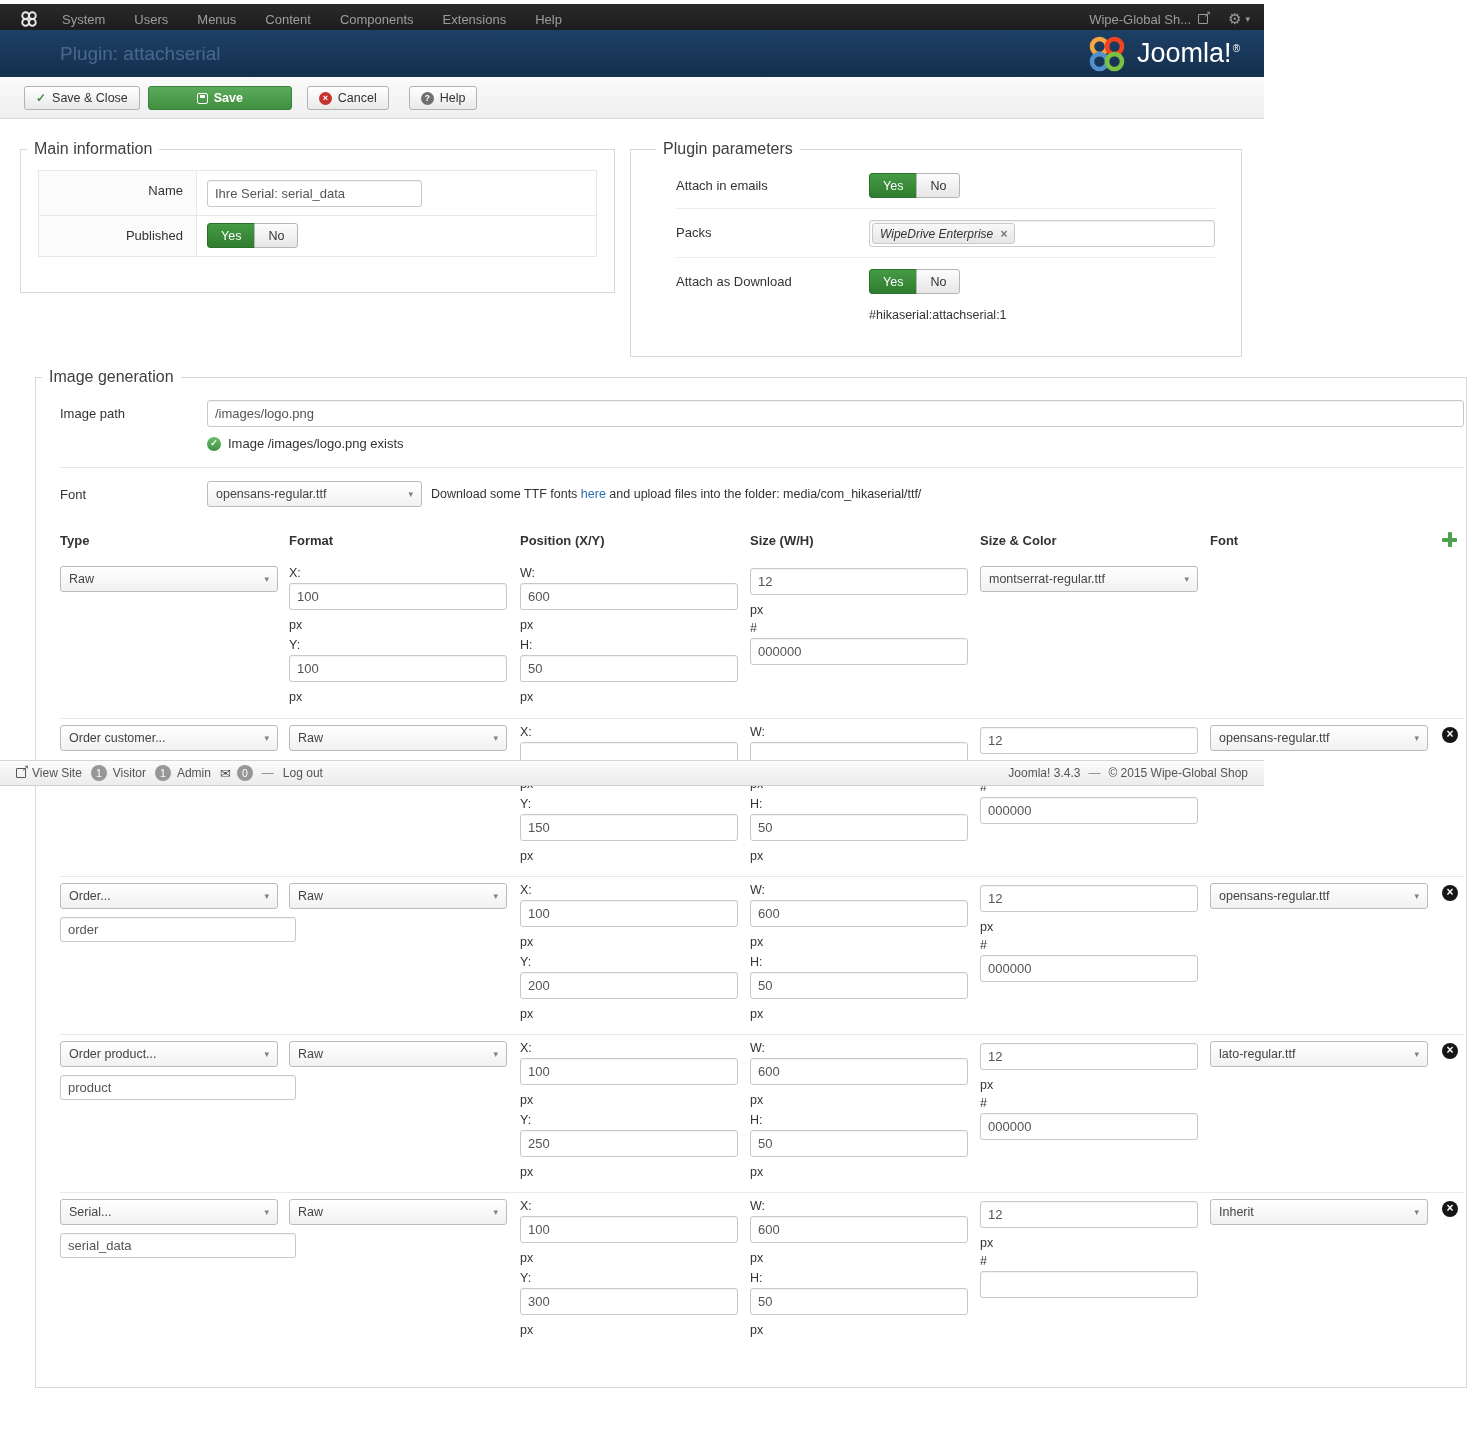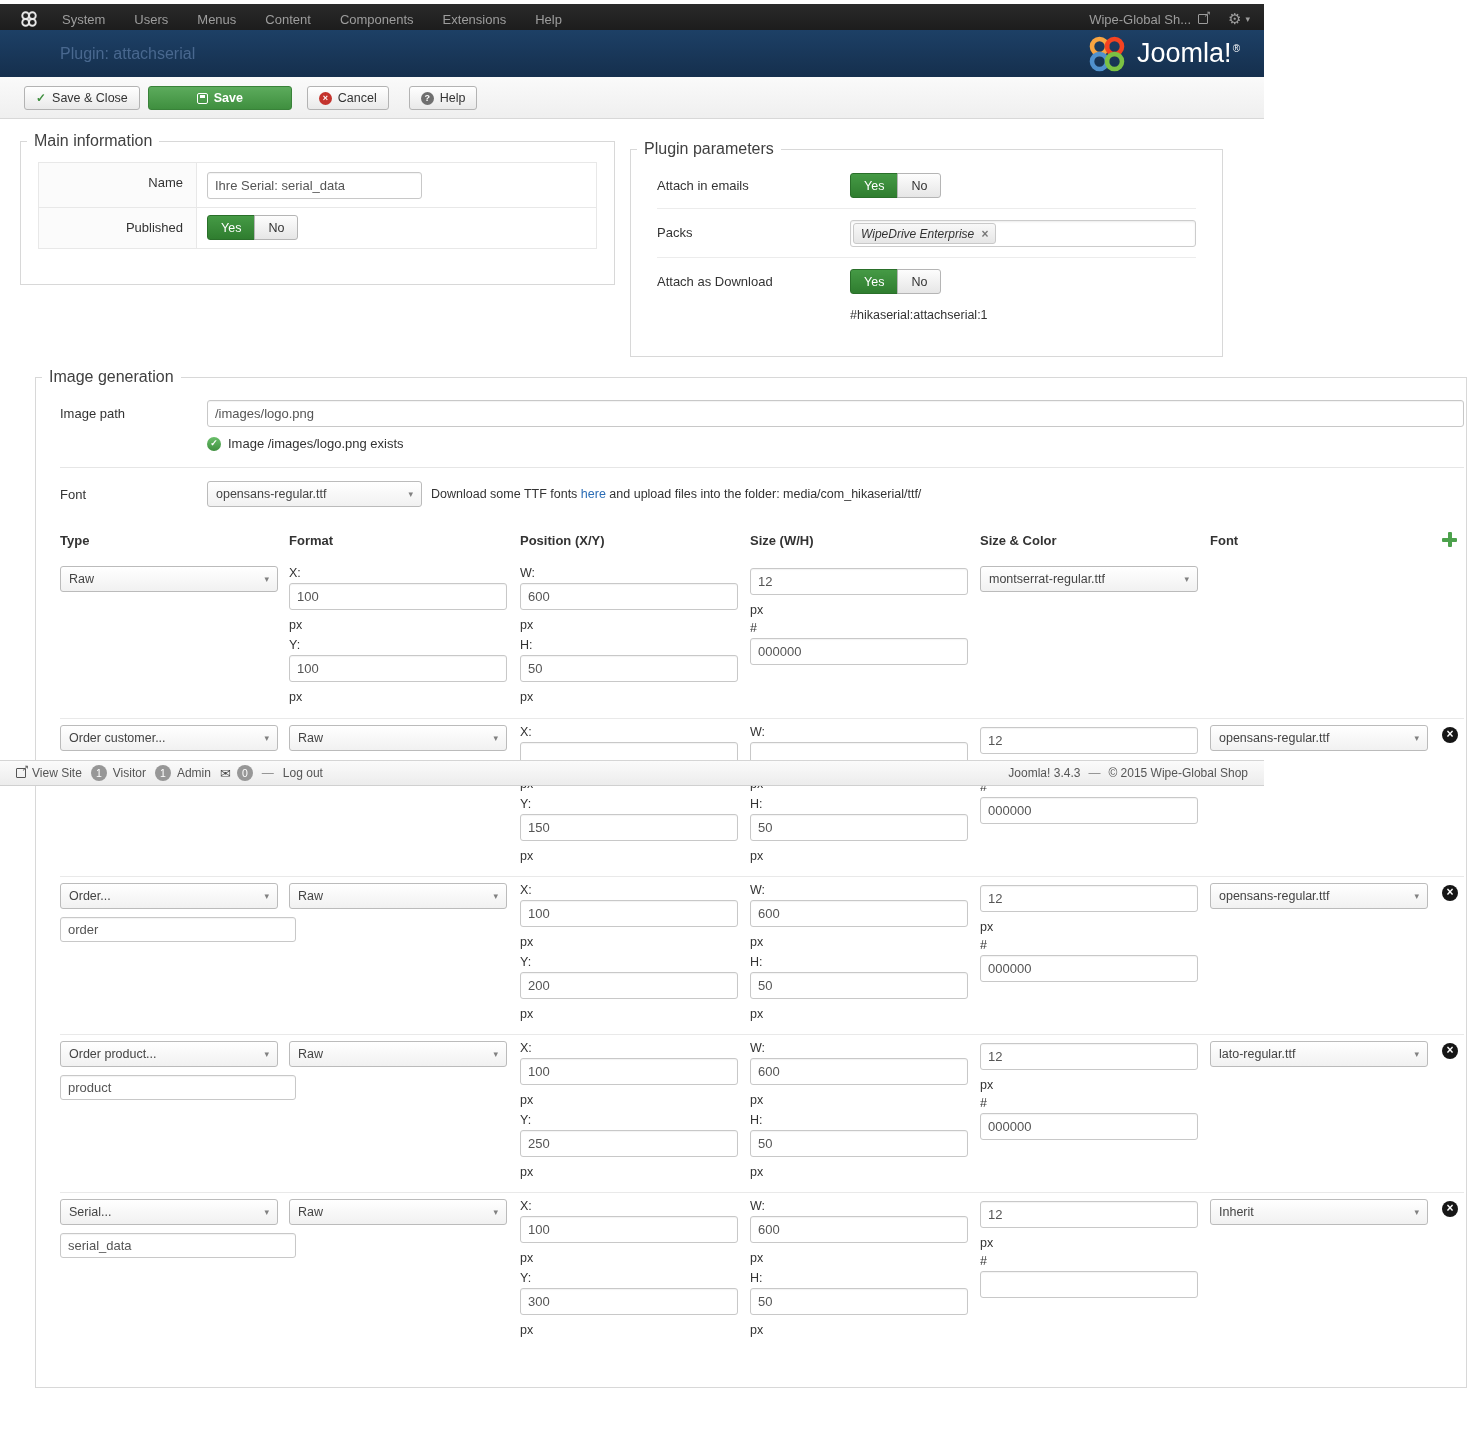--- a/index.html
+++ b/index.html
@@ -17,21 +17,21 @@
   .site-link { display: inline-flex; align-items: center; gap: 7px; cursor: pointer; }
   .gear-wrap { display: inline-flex; align-items: center; gap: 4px; cursor: pointer; font-size: 15px; }
   .gear-wrap .caret { font-size: 9px; }
   .ext-ic { position: relative; width: 10px; height: 10px; border: 1px solid currentColor; border-radius: 1px; display: inline-block; }
   .ext-ic i { position: absolute; top: -5px; right: -4px; font-style: normal; font-size: 9px; line-height: 1; }
 
   
   .titlebar { position: absolute; left: 0; top: 30px; width: 1264px; height: 47px;
     background: linear-gradient(#1d4066, #152f4d); display: flex; align-items: center;
     padding: 0 24px 0 60px; z-index: 10; }
-  .page-title { font-size: 16px; font-weight: 400; color: #49688f; }
+  .page-title { font-size: 19px; font-weight: 400; color: #49688f; }
   .brand { margin-left: auto; display: flex; align-items: center; gap: 10px; color: #fff; font-size: 27px; }
   .brand sup { font-size: 10px; margin-left: 1px; }
 
   
   .toolbar { position: absolute; left: 0; top: 77px; width: 1264px; height: 42px;
     background: linear-gradient(#fafafa, #efefef); border-bottom: 1px solid #d8d8d8;
     display: flex; align-items: flex-start; padding: 9px 0 0 24px; gap: 8px; z-index: 10; }
   .btn { display: inline-flex; align-items: center; gap: 6px; height: 24px; padding: 0 11px;
     border: 1px solid #b3b3b3; border-radius: 3px; background: linear-gradient(#ffffff, #e9e9e9);
     font-family: inherit; font-size: 12.5px; color: #333; cursor: pointer; }
@@ -44,22 +44,22 @@
   .ic-save::after { content: ""; position: absolute; left: 2px; top: 1px; width: 5px; height: 3px; background: #fff; }
   .ic-circle { width: 13px; height: 13px; border-radius: 50%; color: #fff; font-size: 9px; font-weight: bold;
     display: inline-flex; align-items: center; justify-content: center; line-height: 1; }
   .ic-circle.red { background: #c4332d; }
   .ic-circle.gray { background: #6f6f6f; }
   .ic-circle.green { width: 14px; height: 14px; background: linear-gradient(#6abf6a, #3f8f3f); }
 
   
   fieldset.fs { position: absolute; border: 1px solid #d8d8d8; background: #fff; }
   fieldset.fs legend { font-size: 16px; color: #404040; padding: 0 7px; margin-left: 6px; }
-  .fs-main { left: 20px; top: 132px; width: 595px; height: 153px; }
-  .fs-params { left: 630px; top: 140px; width: 528px; height: 217px; }
+  .fs-main { left: 20px; top: 140px; width: 595px; height: 153px; }
+  .fs-params { left: 630px; top: 140px; width: 528px; height: 217px; padding-left: 19px; }
   .fs-ig { left: 35px; top: 368px; width: 1430px; height: 1020px; }
 
   
   .mi-table { margin: 12px 17px 0; border: 1px solid #e8e8e8; }
   .mi-row { display: flex; border-bottom: 1px solid #e8e8e8; }
   .mi-row:last-child { border-bottom: none; }
   .mi-label { width: 158px; background: #fbfbfb; border-right: 1px solid #e8e8e8;
     text-align: right; padding: 12px 13px 0 0; font-size: 13px; color: #333; }
   .mi-ctrl { flex: 1; padding: 9px 10px 8px; }
   .mi-ctrl.tg { padding-top: 7px; }

